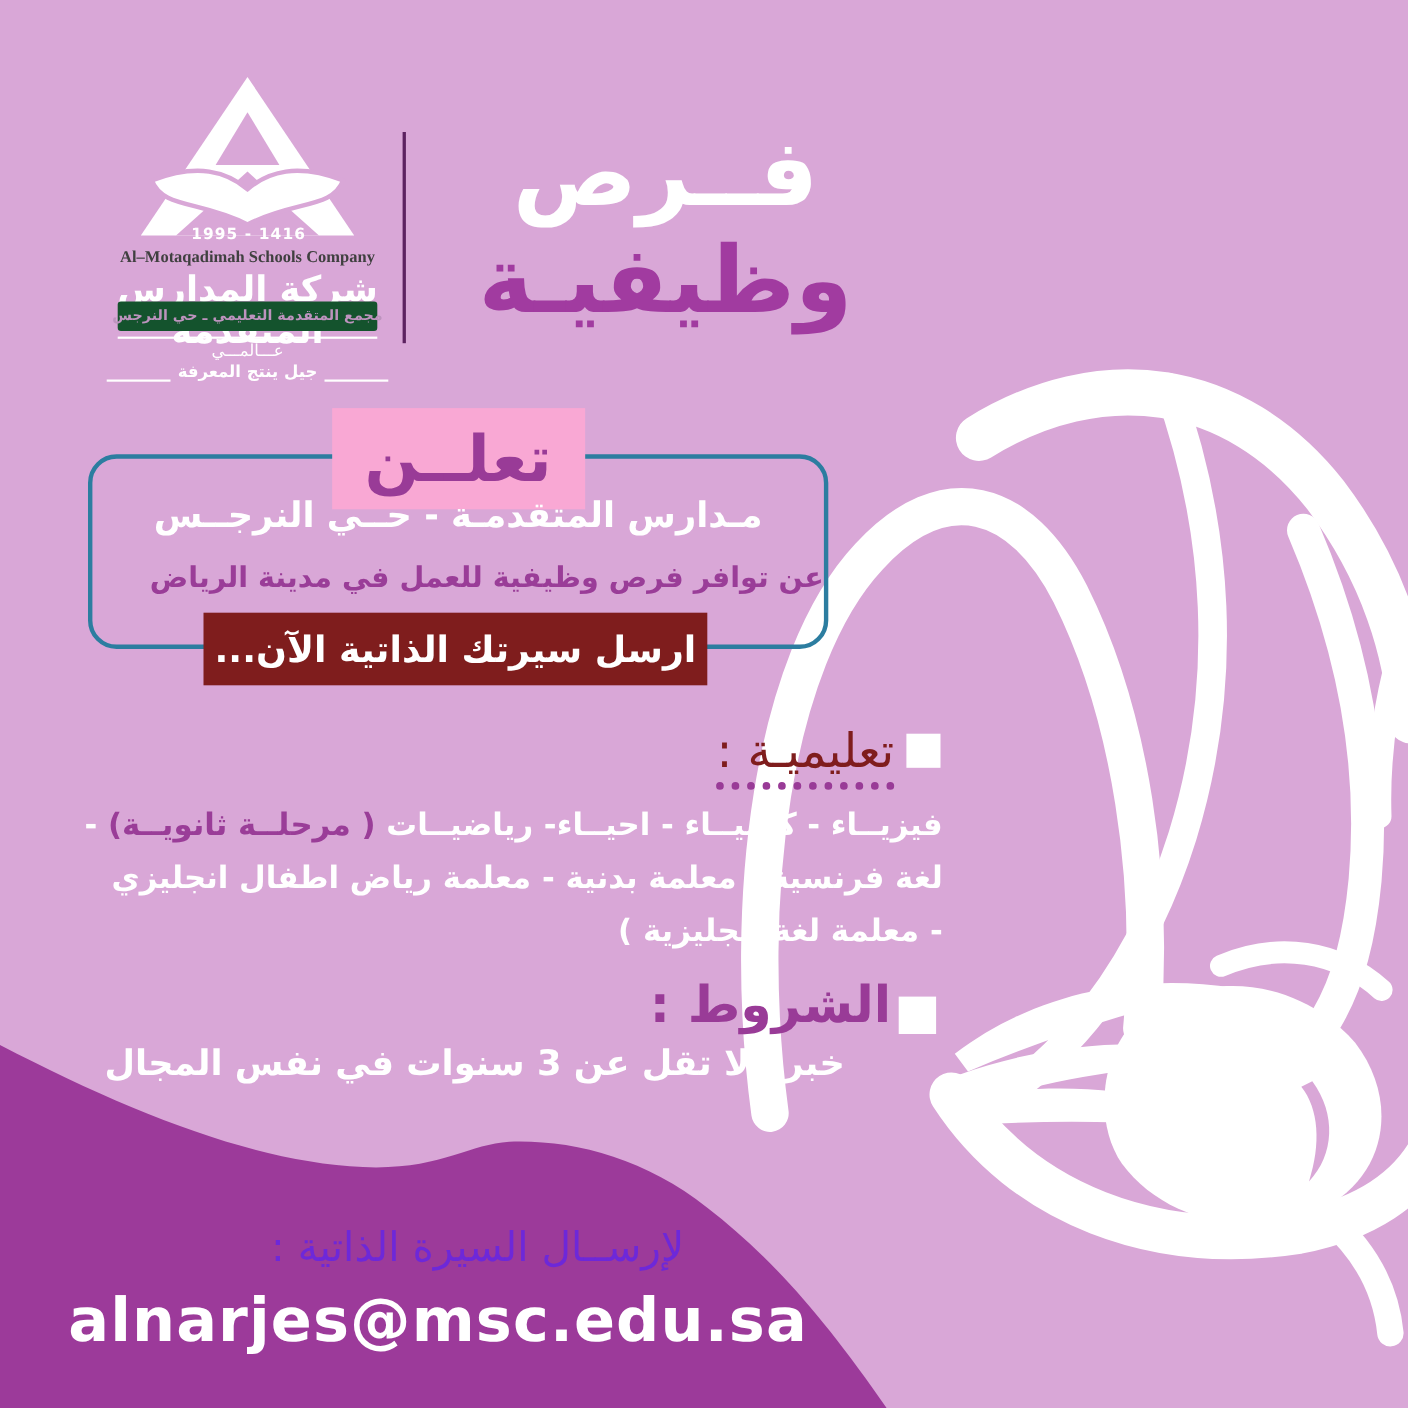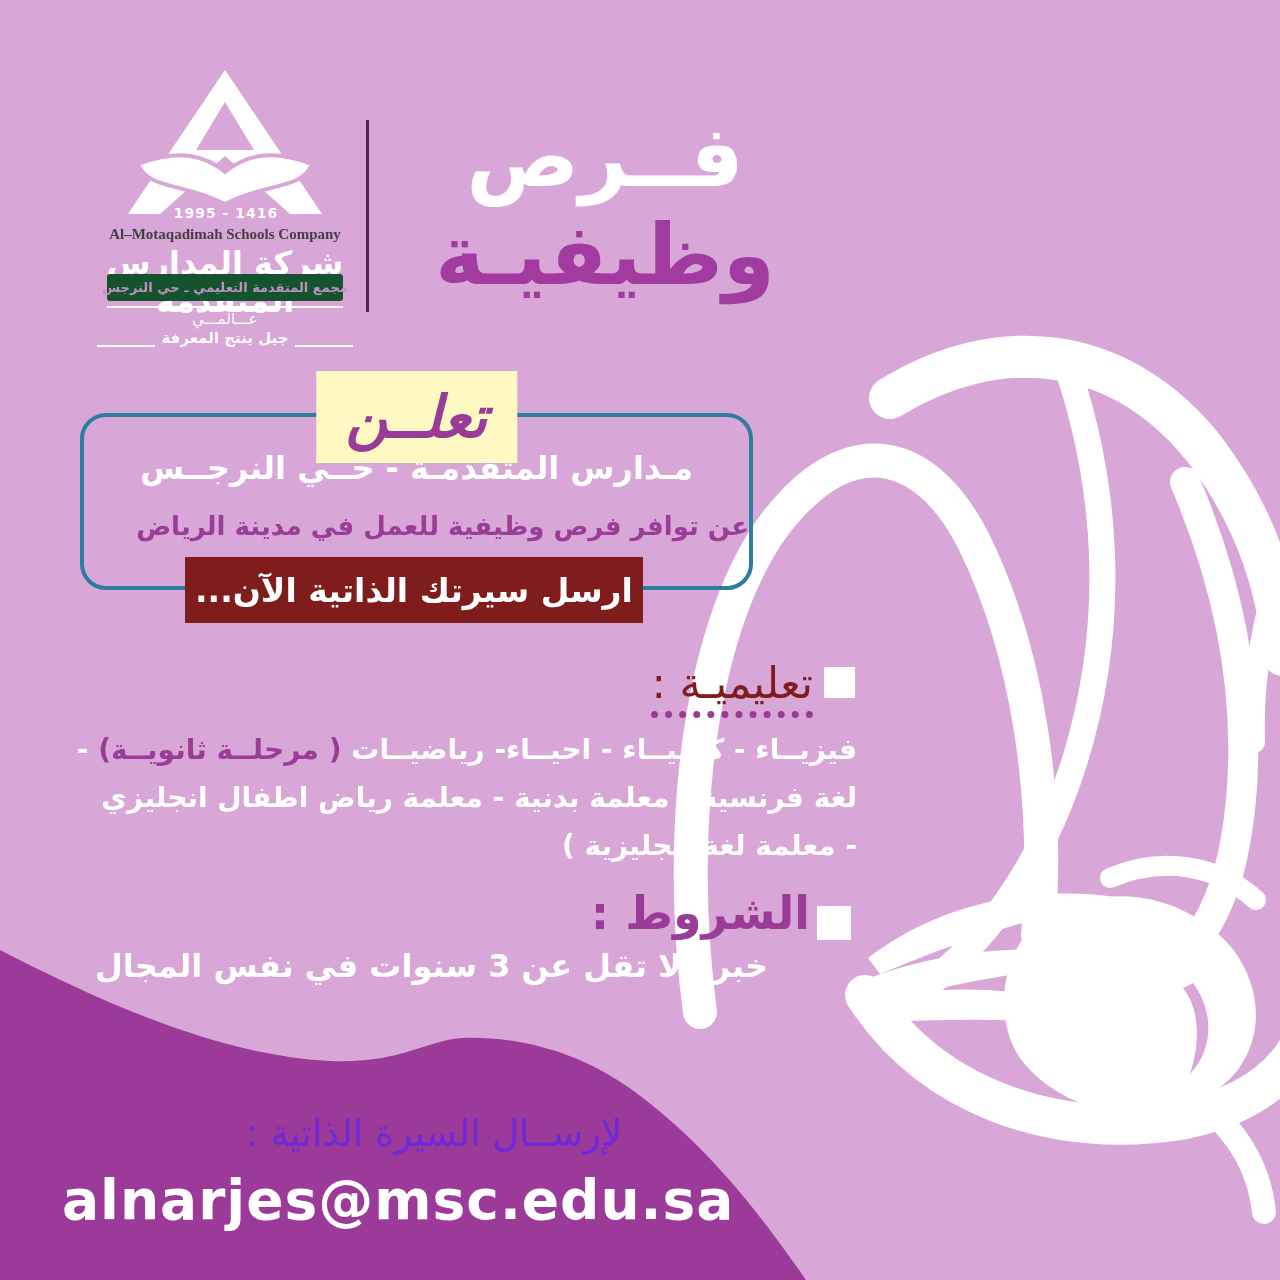--- a/index.html
+++ b/index.html
@@ -32,22 +32,22 @@
 
   
   .big-title{left:390px;top:92px;width:430px;text-align:center;direction:rtl;line-height:1;margin-top:23px;}
   .big-title .w1{color:#ffffff;font-size:84px;font-weight:bold;display:block;margin-bottom:14px;}
   .big-title .w2{color:#a13ba0;font-size:84px;font-weight:bold;display:block;}
 
   
   .announce{left:80px;top:413px;width:665px;height:169px;
     border:4px solid #2c7da0;border-radius:26px;}
   .announce-title{position:absolute;left:50%;top:-46px;transform:translateX(-50%);
-    background:#fef9c3;padding:0 30px;color:#993b97;font-size:58px;font-weight:bold;
-    line-height:92px;white-space:nowrap;direction:rtl;font-style:italic;}
+    background:#f9a8d4;padding:0 30px;color:#993b97;font-size:58px;font-weight:bold;
+    line-height:92px;white-space:nowrap;direction:rtl;}
   .announce-l1{position:absolute;left:0;top:32px;width:100%;text-align:center;
     color:#fff;font-size:32px;font-weight:bold;direction:rtl;white-space:nowrap;}
   .announce-l2{position:absolute;left:0;top:94px;width:100%;
     color:#9a3d98;font-size:26px;font-weight:bold;direction:rtl;white-space:nowrap;}
   .cta{left:185px;top:557px;width:458px;height:66px;background:#7f1d1d;
     display:flex;align-items:center;justify-content:center;}
   .cta span{color:#fff;font-size:33px;font-weight:bold;direction:rtl;white-space:nowrap;}
 
   
   .bullet-sq{background:#fff;}

